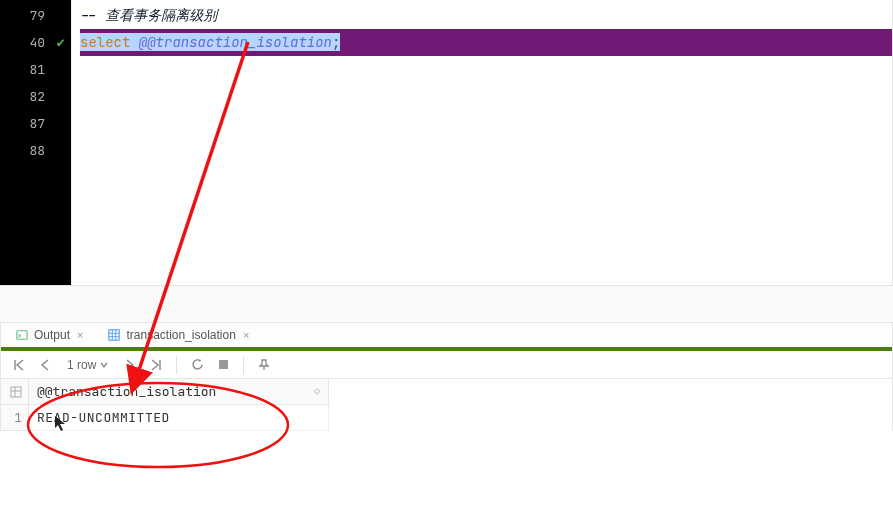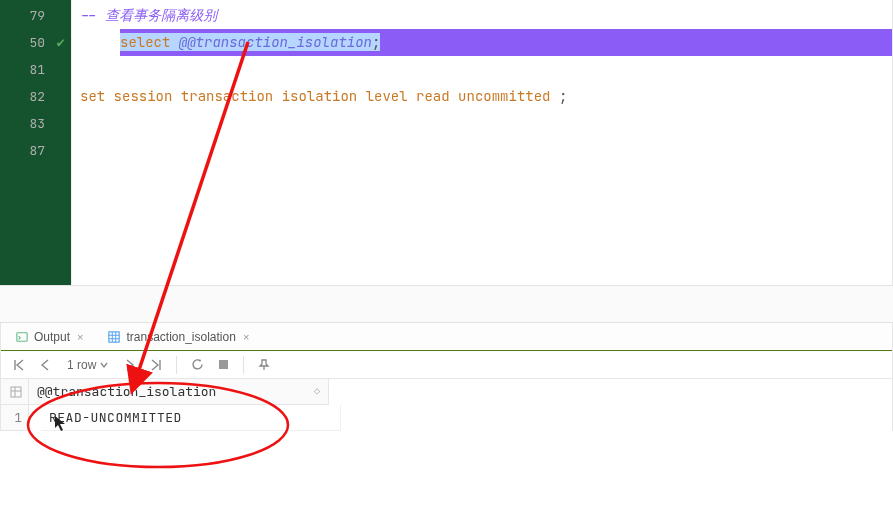--- a/index.html
+++ b/index.html
@@ -19,21 +19,21 @@
 
   
   .editor {
     display: flex;
     height: 285px;
     border-right: 1px solid #e6e6e6;
     background: #fff;
   }
   .gutter {
     width: 72px;
-    background: #14532d;
+    background: #000000;
     border-right: 1px solid #eee;
     text-align: right;
     padding-top: 2px;
   }
   .gutter .gline {
     height: 27px;
     line-height: 27px;
     font-size: 13px;
     color: #aeaeae;
     padding-right: 26px;
@@ -52,24 +52,23 @@
     padding-top: 2px;
     padding-left: 8px;
     font-size: 14px;
   }
   .code .line {
     height: 27px;
     line-height: 27px;
     white-space: pre;
   }
   .code .line.executed {
-    background: #8b5cf6;
-    margin-left: 40px;
-  }
-  .c-comment { color: #8b5cf6; font-style: italic; }
+    background: #701a75;
+  }
+  .c-comment { color: #0f172a; font-style: italic; }
   .c-kw { color: #c97a26; }
   .c-sys { color: #6a6ad8; font-style: italic; }
   .c-punc { color: #555; }
   .sel {
     background: #b6d6ff;
   }
 
   
   .gap {
     height: 38px;
@@ -82,21 +81,21 @@
   .panel {
     border-left: 1px solid #e6e6e6;
     border-right: 1px solid #e6e6e6;
   }
 
   
   .tabs {
     display: flex;
     align-items: center;
     height: 28px;
-    border-bottom: 1px solid #4d7c0f;
+    border-bottom: 4px solid #4d7c0f;
     padding-left: 10px;
     gap: 14px;
     font-size: 12px;
     color: #555;
     background: #fdfdfd;
     text-align: center;
   }
   .tab {
     display: flex;
     align-items: center;
@@ -186,47 +185,45 @@
     font-size: 10px;
   }
   .grid .datacell {
     width: 300px;
     border-right: 1px solid #f0f0f0;
     border-bottom: 1px solid #f0f0f0;
     display: flex;
     align-items: center;
     padding: 0 8px;
     letter-spacing: 0.5px;
-    margin-left: 12px;
   }
 
   
   .overlay {
     position: absolute;
     inset: 0;
     pointer-events: none;
   }
 </style>
 </head>
 <body>
 
 <div class="editor">
   <div class="gutter code-font">
     <div class="gline">79</div>
-    <div class="gline run">50</div>
+    <div class="gline run">40</div>
     <div class="gline">81</div>
     <div class="gline">82</div>
-    <div class="gline">83</div>
     <div class="gline">87</div>
+    <div class="gline">88</div>
   </div>
   <div class="code code-font">
     <div class="line"><span class="c-comment">-- 查看事务隔离级别</span></div>
     <div class="line executed"><span class="sel"><span class="c-kw">select</span> <span class="c-sys">@@transaction_isolation</span><span class="c-punc">;</span></span></div>
     <div class="line"></div>
-    <div class="line"><span class="c-kw">set</span> <span class="c-kw">session</span> <span class="c-kw">transaction</span> <span class="c-kw">isolation</span> <span class="c-kw">level</span> <span class="c-kw">read</span> <span class="c-kw">uncommitted</span><span class="c-punc"> ;</span></div>
     <div class="line"></div>
     <div class="line"></div>
     <div class="line"></div>
     <div class="line"></div>
     <div class="line"></div>
     <div class="line"></div>
   </div>
 </div>
 
 <div class="gap"></div>

